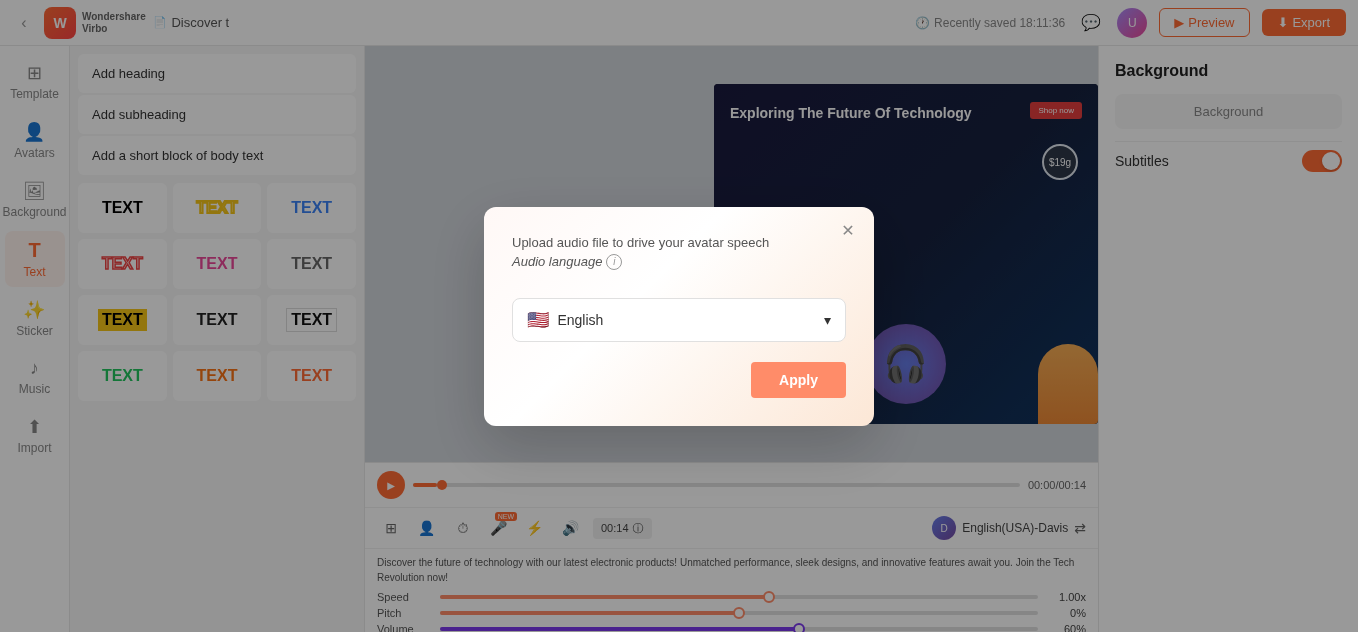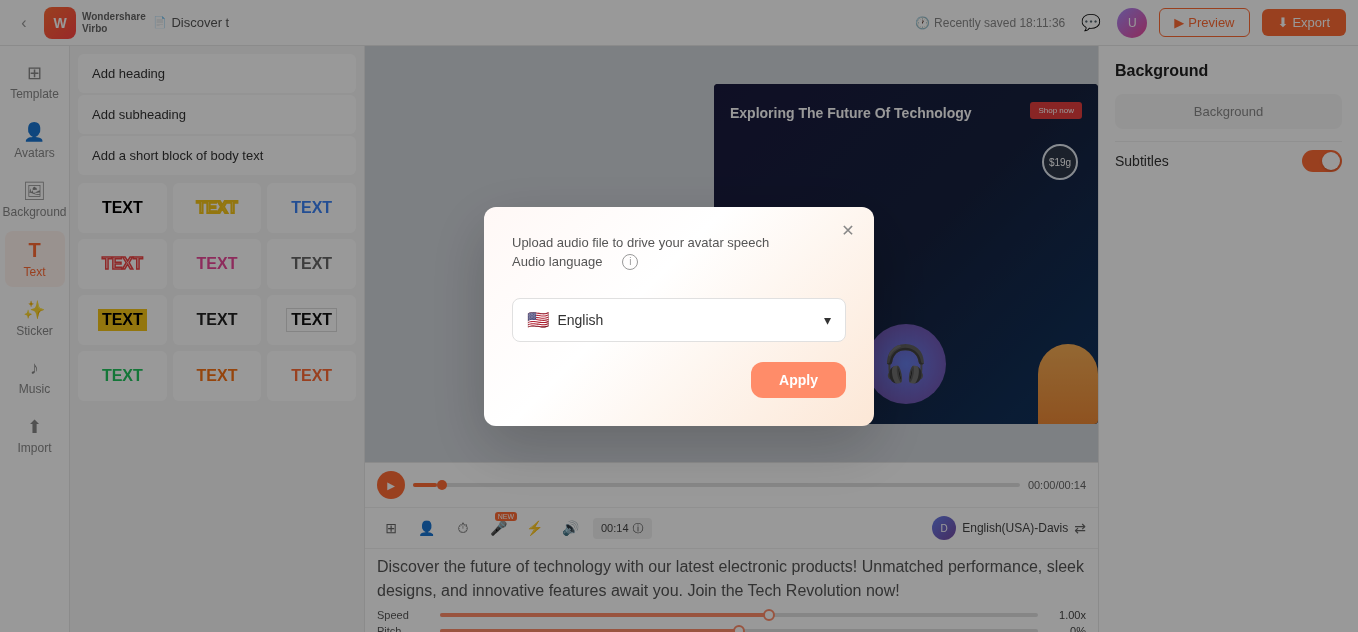--- a/index.html
+++ b/index.html
@@ -77,21 +77,21 @@
     .voice-tool-btn { width: 28px; height: 28px; display: flex; align-items: center; justify-content: center; cursor: pointer; color: #666; font-size: 14px; }
     .new-badge { background: #ff6b35; color: white; font-size: 7px; padding: 1px 3px; border-radius: 3px; position: absolute; top: -2px; right: -4px; }
     .voice-tool-wrapper { position: relative; }
     .time-chip { background: #f0f0f0; padding: 3px 8px; border-radius: 4px; font-size: 11px; color: #444; display: flex; align-items: center; gap: 4px; }
     .avatar-chip { display: flex; align-items: center; gap: 6px; margin-left: auto; }
     .avatar-small { width: 24px; height: 24px; border-radius: 50%; background: linear-gradient(135deg, #667eea, #764ba2); display: flex; align-items: center; justify-content: center; font-size: 10px; color: white; }
     .avatar-name { font-size: 12px; color: #444; }
     .switch-icon { color: #666; font-size: 14px; cursor: pointer; }
 
     
-    .script-text { padding: 6px 12px; font-size: 16px; color: #555; line-height: 1.5; }
+    .script-text { padding: 6px 12px; font-size: 10px; color: #555; line-height: 1.5; }
 
     
     .audio-sliders { padding: 0 12px; }
     .slider-row { display: flex; align-items: center; margin-bottom: 4px; }
     .slider-label { font-size: 11px; color: #555; width: 55px; flex-shrink: 0; }
     .slider-track { flex: 1; height: 4px; background: #e0e0e0; border-radius: 2px; position: relative; margin: 0 8px; }
     .slider-fill-orange { height: 100%; background: #ff8c69; border-radius: 2px; }
     .slider-fill-purple { height: 100%; background: #7c3aed; border-radius: 2px; }
     .slider-thumb { width: 12px; height: 12px; background: white; border: 2px solid #ff8c69; border-radius: 50%; position: absolute; top: -4px; transform: translateX(-50%); }
     .slider-thumb-purple { border-color: #7c3aed; }
@@ -105,26 +105,26 @@
     .subtitles-label { font-size: 14px; color: #333; font-weight: 400; }
     .toggle { width: 40px; height: 22px; background: #ff6b35; border-radius: 11px; position: relative; cursor: pointer; }
     .toggle-dot { width: 18px; height: 18px; background: white; border-radius: 50%; position: absolute; top: 2px; right: 2px; box-shadow: 0 1px 3px rgba(0,0,0,0.2); }
 
     
     .modal-overlay { position: fixed; inset: 0; background: rgba(0,0,0,0.4); display: flex; align-items: center; justify-content: center; z-index: 1000; }
     .modal { background: linear-gradient(135deg, #fff8f6 0%, #fff 40%, #fce7d6 100%); border-radius: 12px; width: 390px; padding: 28px; position: relative; box-shadow: 0 20px 60px rgba(0,0,0,0.2); }
     .modal-close { position: absolute; top: 12px; right: 14px; width: 24px; height: 24px; display: flex; align-items: center; justify-content: center; cursor: pointer; color: #888; font-size: 16px; background: none; border: none; }
     .modal-title { font-size: 18px; font-weight: 700; color: #222; margin-bottom: 10px; }
     .modal-desc { font-size: 13px; color: #555; margin-bottom: 4px; }
-    .modal-lang-label { font-size: 13px; color: #555; margin-bottom: 28px; display: flex; align-items: center; gap: 20px; }
+    .modal-lang-label { font-size: 13px; color: #555; margin-bottom: 28px; display: flex; align-items: center; gap: 4px; font-style: italic; }
     .modal-lang-label .info-icon { width: 16px; height: 16px; border-radius: 50%; border: 1.5px solid #999; display: inline-flex; align-items: center; justify-content: center; font-size: 10px; color: #999; }
     .lang-select { width: 100%; border: 1.5px solid #e0e0e0; border-radius: 8px; padding: 10px 14px; font-size: 14px; color: #333; display: flex; align-items: center; justify-content: space-between; cursor: pointer; background: white; margin-bottom: 20px; }
     .lang-select-left { display: flex; align-items: center; gap: 8px; }
     .flag { font-size: 18px; }
-    .apply-btn { background: #ff8c69; color: white; border: none; padding: 10px 28px; border-radius: 12px; font-size: 14px; font-weight: 600; cursor: pointer; float: right; }
+    .apply-btn { background: #ff8c69; color: white; border: none; padding: 10px 28px; border-radius: 4px; font-size: 14px; font-weight: 600; cursor: pointer; float: right; }
 
     
     .divider { height: 1px; background: #f0f0f0; margin: 8px 0; }
   </style>
 </head>
 <body>
 
 <div class="topbar">
   <div class="topbar-left">
     <div class="nav-arrow">‹</div>

